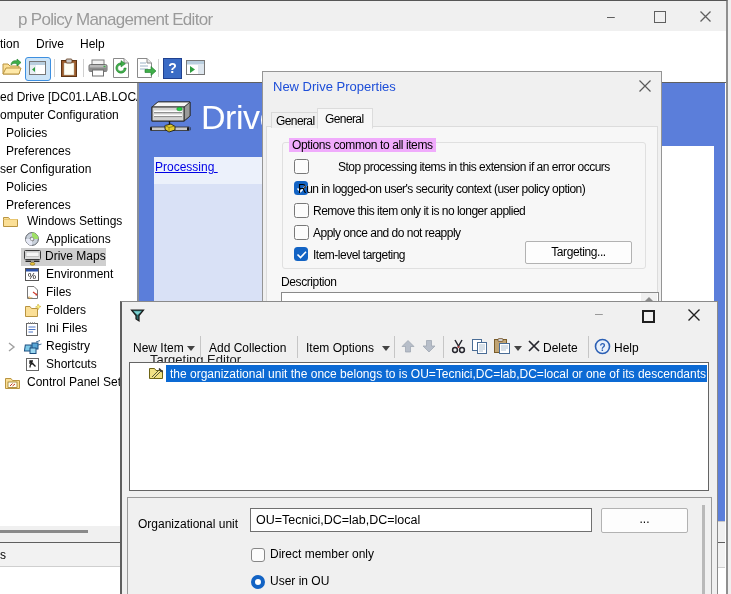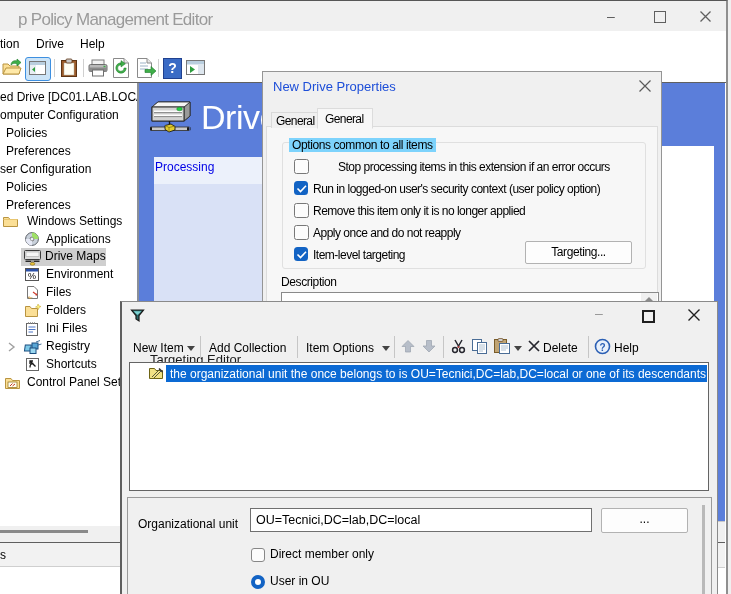--- a/index.html
+++ b/index.html
@@ -97,21 +97,21 @@
  <path d="M19.5,20 L19.5,26" stroke="#1a1a1a" stroke-width="1.4"></path>
  <rect x="1" y="26" width="38" height="3.5" fill="#c9c9c9" stroke="#3a3a3a" stroke-width="0.9"></rect>
  <path d="M0,27.8 L3,27.8 M37,27.8 L41,27.8" stroke="#1a1a1a" stroke-width="3" stroke-dasharray="2 1.5"></path>
  <path d="M15,24.5 L21,23 L25,25.5 L25,29 L19,31 L15,28.5 Z" fill="#e3cc2e" stroke="#1a1a1a" stroke-width="0.9"></path>
  <path d="M15,24.5 L19,26.5 L19,31 M19,26.5 L25,25" fill="none" stroke="#8a7a10" stroke-width="0.8"></path>
 </svg>
 <div class="tx" style="left:201px;top:98px;color:#fff;font-size:34px;letter-spacing:-0.5px;">Drive Ma</div>
 
 <div class="ab" style="left:154px;top:157px;width:300px;height:27px;background:#ecf1fb;"></div>
 <div class="ab" style="left:154px;top:184px;width:300px;height:337px;background:#d9e1f6;"></div>
-<div class="tx" style="left:155px;top:160px;color:#0000e6;">Processing&nbsp;</div>
+<div class="tx" style="left:155px;top:160px;color:#0000e6;text-decoration:underline;">Processing&nbsp;</div>
 
 <div class="ab" style="left:460px;top:146px;width:254px;height:375px;background:#fff;"></div>
 
 <div class="ab" style="left:0;top:83px;width:137px;height:443px;background:#fff;overflow:hidden;">
 <div class="tx" style="left:0px;top:7.0px;">ed Drive [DC01.LAB.LOCA</div>
 <div class="tx" style="left:0px;top:25.0px;">omputer Configuration</div>
 <div class="tx" style="left:6px;top:43.0px;">Policies</div>
 <div class="tx" style="left:6px;top:61.0px;">Preferences</div>
 <div class="tx" style="left:0px;top:79.0px;">ser Configuration</div>
 <div class="tx" style="left:6px;top:97.0px;">Policies</div>
@@ -198,29 +198,29 @@
   </svg>
 
 <div class="ab" style="left:266px;top:126px;width:390px;height:467px;background:#f7f7f7;border:1px solid #dcdcdc;"></div>
 
 <div class="ab" style="left:271px;top:112px;width:45px;height:15px;background:#f0f0f0;border:1px solid #d9d9d9;border-bottom:none;"></div>
 <div class="tx" style="left:276px;top:114px;letter-spacing:-0.6px;">General</div>
 <div class="ab" style="left:317px;top:108px;width:54px;height:19px;background:#f7f7f7;border:1px solid #dcdcdc;border-bottom:1px solid #f7f7f7;"></div>
 <div class="tx" style="left:325px;top:112px;letter-spacing:-0.6px;">General</div>
 
 <div class="ab" style="left:282px;top:142px;width:362px;height:125px;border:1px solid #e0e0e0;border-radius:3px;"></div>
-<div class="tx" style="left:289px;top:138px;background:#7dd3fc;padding:0 3px;letter-spacing:-0.4px;">Options common to all items</div>
+<div class="tx" style="left:289px;top:138px;background:#f0abfc;padding:0 3px;letter-spacing:-0.4px;">Options common to all items</div>
 
 <div class="ab" style="left:294px;top:159px;width:13px;height:13px;background:#fcfcfc;border:1px solid #787878;border-radius:2.5px;"></div>
 <div class="tx" style="left:313px;top:160px;letter-spacing:-0.5px;margin-left:25px;">Stop processing items in this extension if an error occurs</div>
 <div class="ab" style="left:294px;top:181px;width:14px;height:14px;background:#1263c4;border-radius:3.5px;"></div>
 <svg style="left:297px;top:185px;" width="10" height="8">
     <path d="M0.5,3.5 L3.5,6.5 L9,0.8" stroke="#fff" stroke-width="1.6" fill="none"></path>
   </svg>
-<div class="tx" style="left:313px;top:182px;letter-spacing:-0.5px;">Run in logged-on user's security context (user policy option)</div>
+<div class="tx" style="left:298px;top:182px;letter-spacing:-0.5px;">Run in logged-on user's security context (user policy option)</div>
 <div class="ab" style="left:294px;top:203px;width:13px;height:13px;background:#fcfcfc;border:1px solid #787878;border-radius:2.5px;"></div>
 <div class="tx" style="left:313px;top:204px;letter-spacing:-0.5px;">Remove this item only it is no longer applied</div>
 <div class="ab" style="left:294px;top:225px;width:13px;height:13px;background:#fcfcfc;border:1px solid #787878;border-radius:2.5px;"></div>
 <div class="tx" style="left:313px;top:226px;letter-spacing:-0.5px;">Apply once and do not reapply</div>
 <div class="ab" style="left:294px;top:247px;width:14px;height:14px;background:#1263c4;border-radius:3.5px;"></div>
 <svg style="left:297px;top:251px;" width="10" height="8">
     <path d="M0.5,3.5 L3.5,6.5 L9,0.8" stroke="#fff" stroke-width="1.6" fill="none"></path>
   </svg>
 <div class="tx" style="left:313px;top:248px;letter-spacing:-0.5px;">Item-level targeting</div>
 <div class="ab" style="left:525px;top:241px;width:105px;height:21px;background:#fdfdfd;border:1px solid #b2b2b2;border-radius:2px;text-align:center;line-height:21px;letter-spacing:-0.4px;">Targeting...</div>

